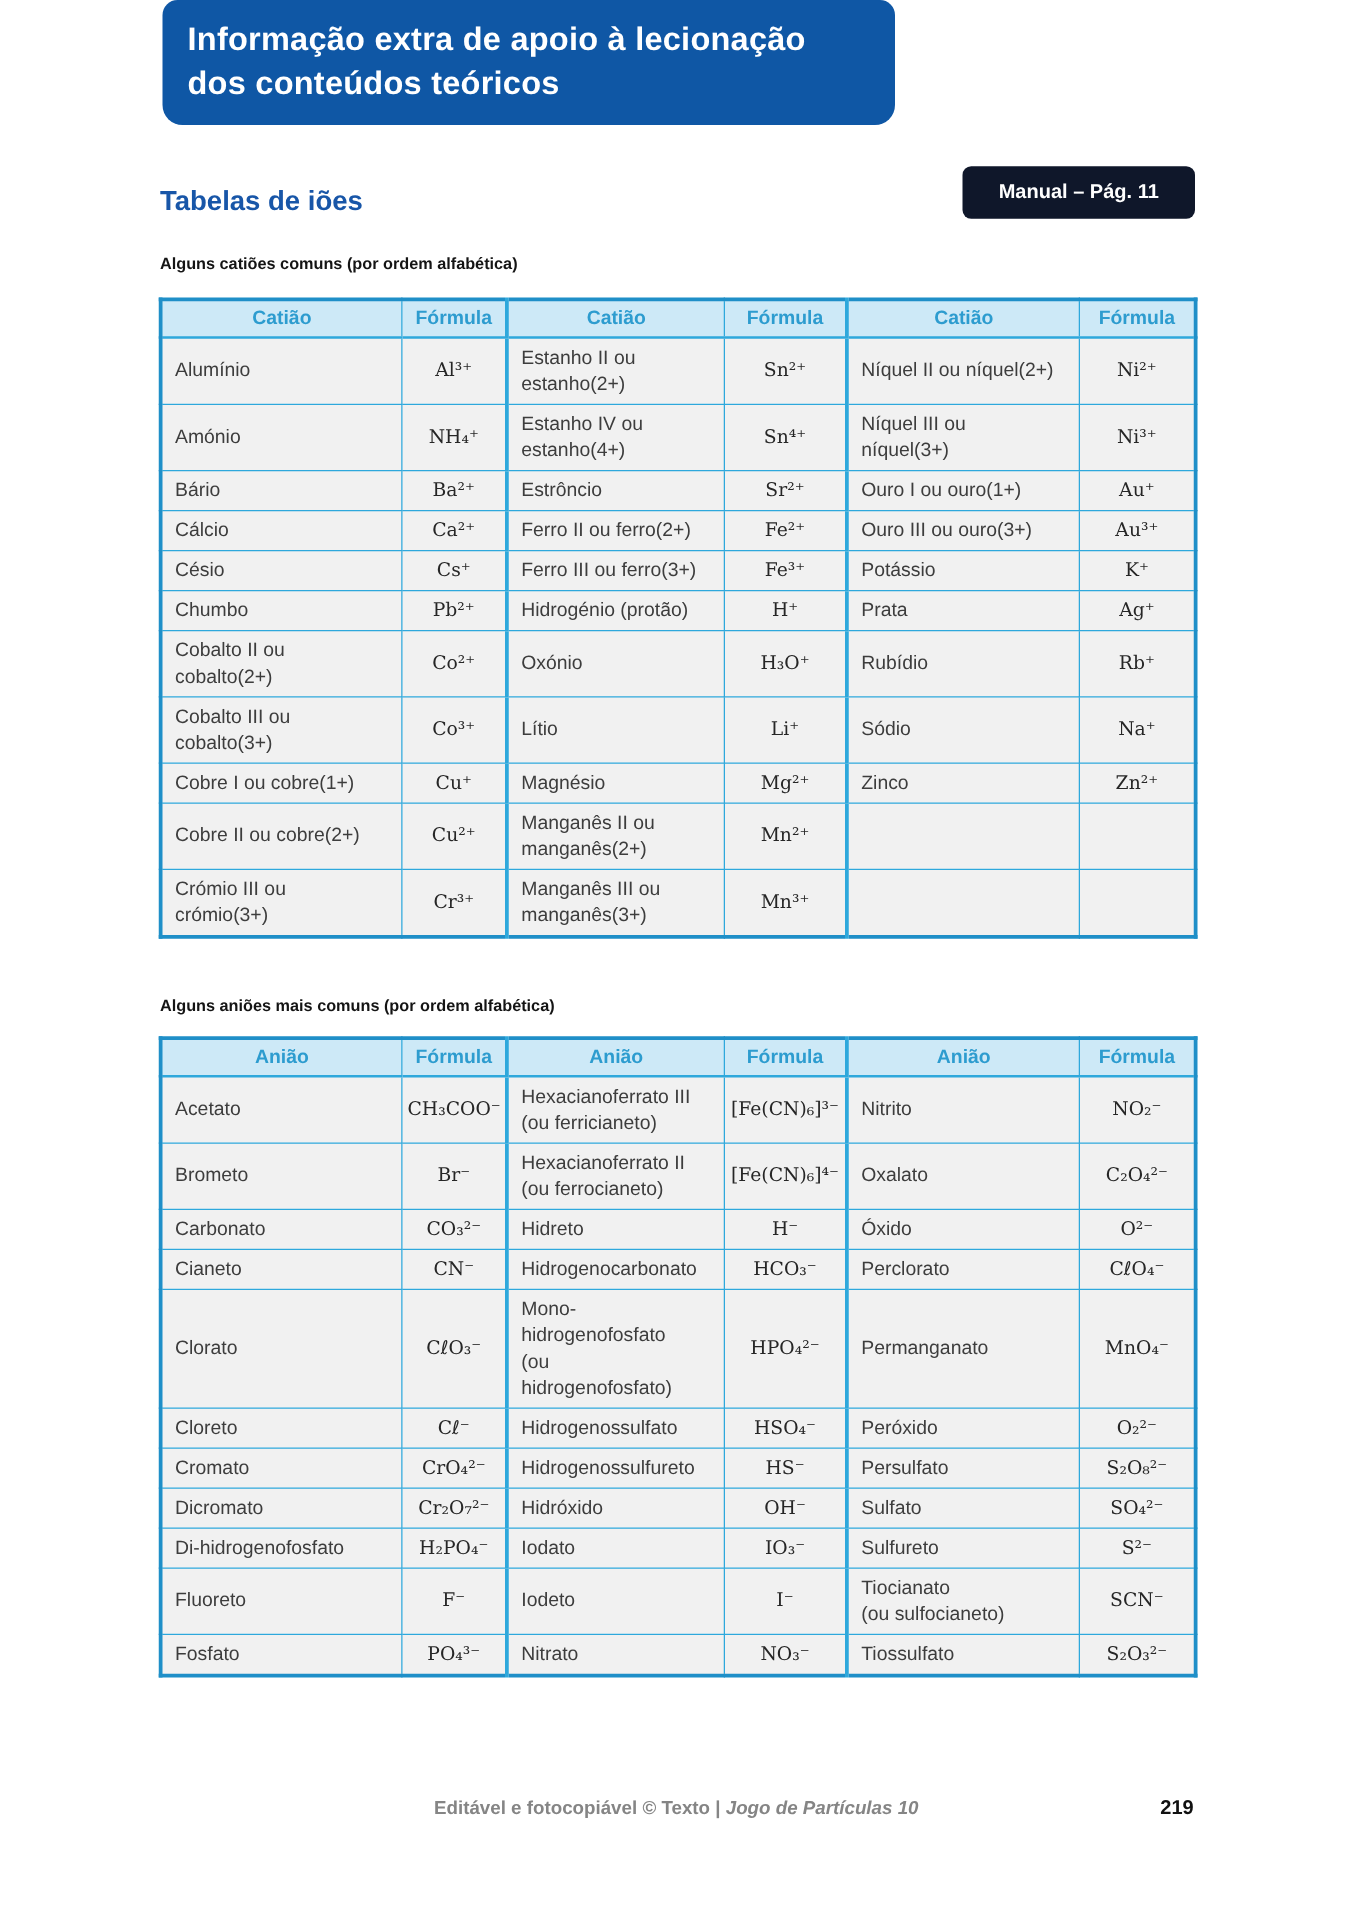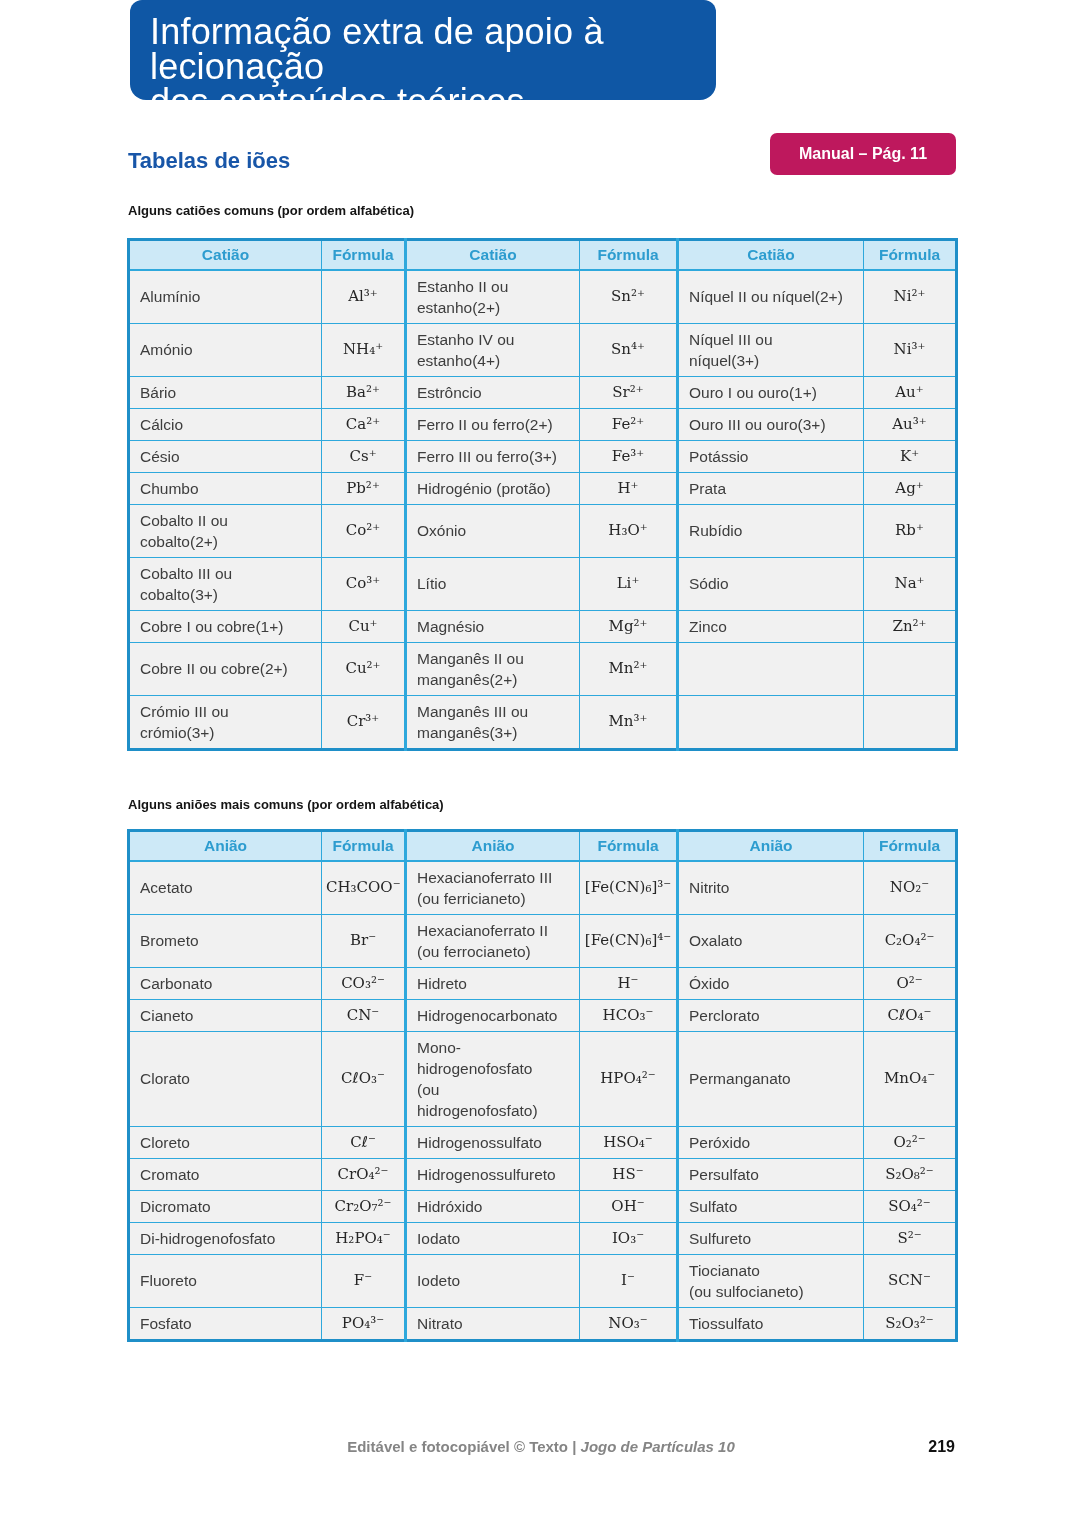--- a/index.html
+++ b/index.html
@@ -12,28 +12,28 @@
   }
 
   
   .banner {
     position: absolute; left: 130px; top: 0; width: 586px; height: 100px;
     background: #0f57a5;
     border-radius: 12px 12px 16px 16px;
     padding: 14px 20px 0 20px;
   }
   .banner-title {
-    color: #ffffff; font-size: 36px; line-height: 35px; font-weight: 400;
+    color: #ffffff; font-size: 26px; line-height: 35px; font-weight: 700;
     white-space: pre-line; letter-spacing: 0.2px;
   }
 
   
   .badge {
     position: absolute; left: 770px; top: 133px; width: 186px; height: 42px;
-    background: #be185d; border-radius: 7px;
+    background: #0f172a; border-radius: 7px;
     display: flex; align-items: center; justify-content: center;
   }
   .badge span { color: #ffffff; font-size: 16px; font-weight: 700; }
 
   
   .page-title {
     position: absolute; left: 128px; top: 148px;
     color: #1856a8; font-size: 22px; font-weight: 700; text-align: center;
   }
 

